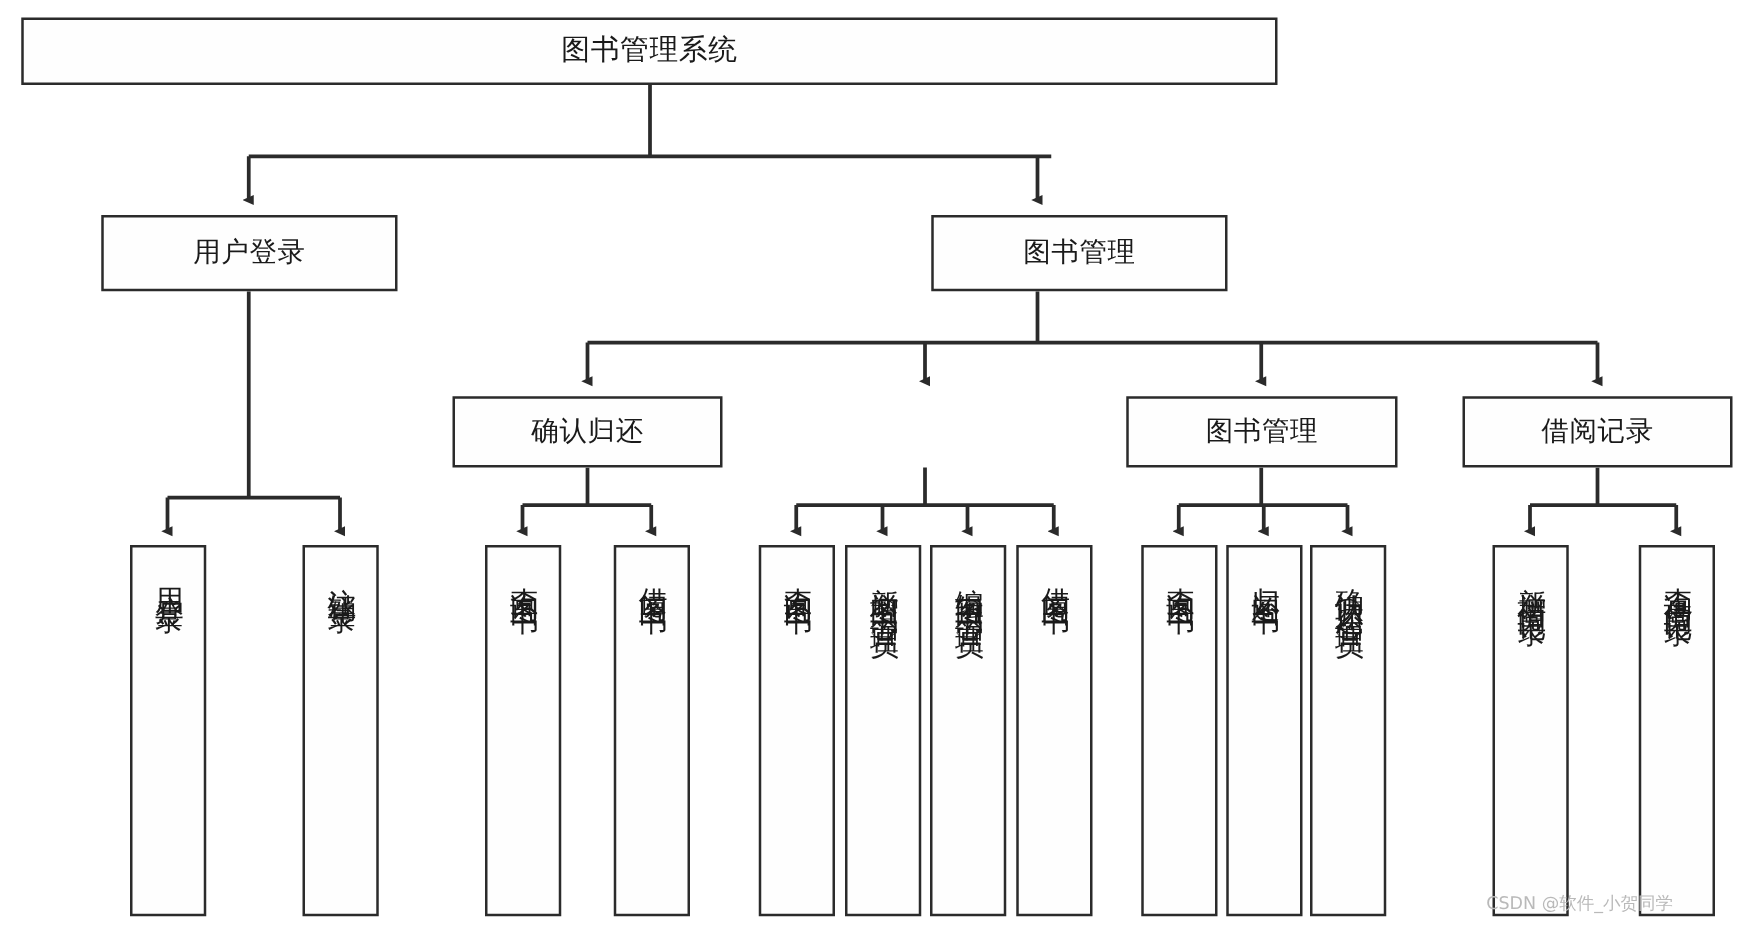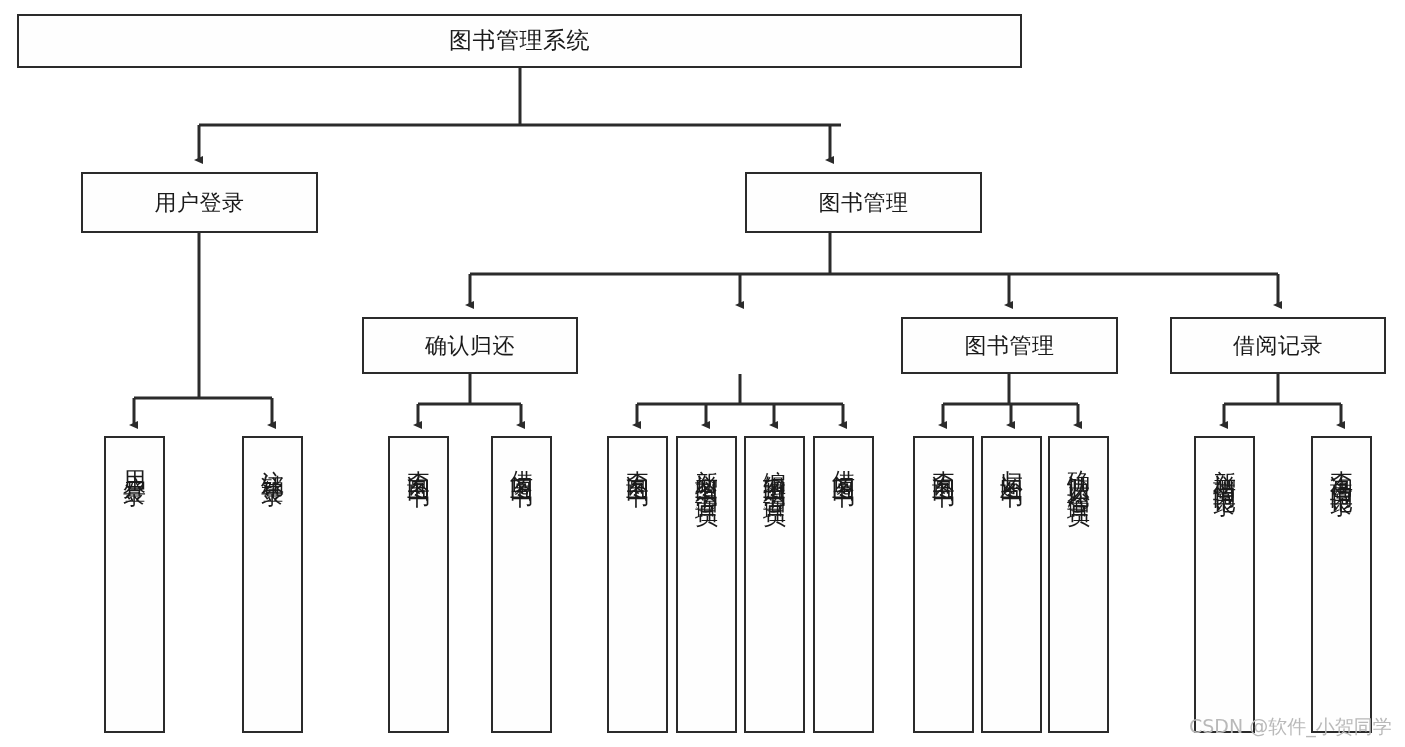--- a/index.html
+++ b/index.html
@@ -58,21 +58,21 @@
     writing-mode: vertical-rl;
     text-orientation: upright;
     font-size: 23px;
     letter-spacing: 5px;
     line-height: 1;
   }
   #watermark {
     position: absolute;
     left: 1189px;
     top: 714px;
-    font-size: 19px;
+    font-size: 14px;
     color: #b9b9b9;
     white-space: nowrap;
     font-family: "DejaVu Sans", "Liberation Sans", sans-serif;
   }
 </style>
 </head>
 <body>
 
 <div id="canvas">
 

